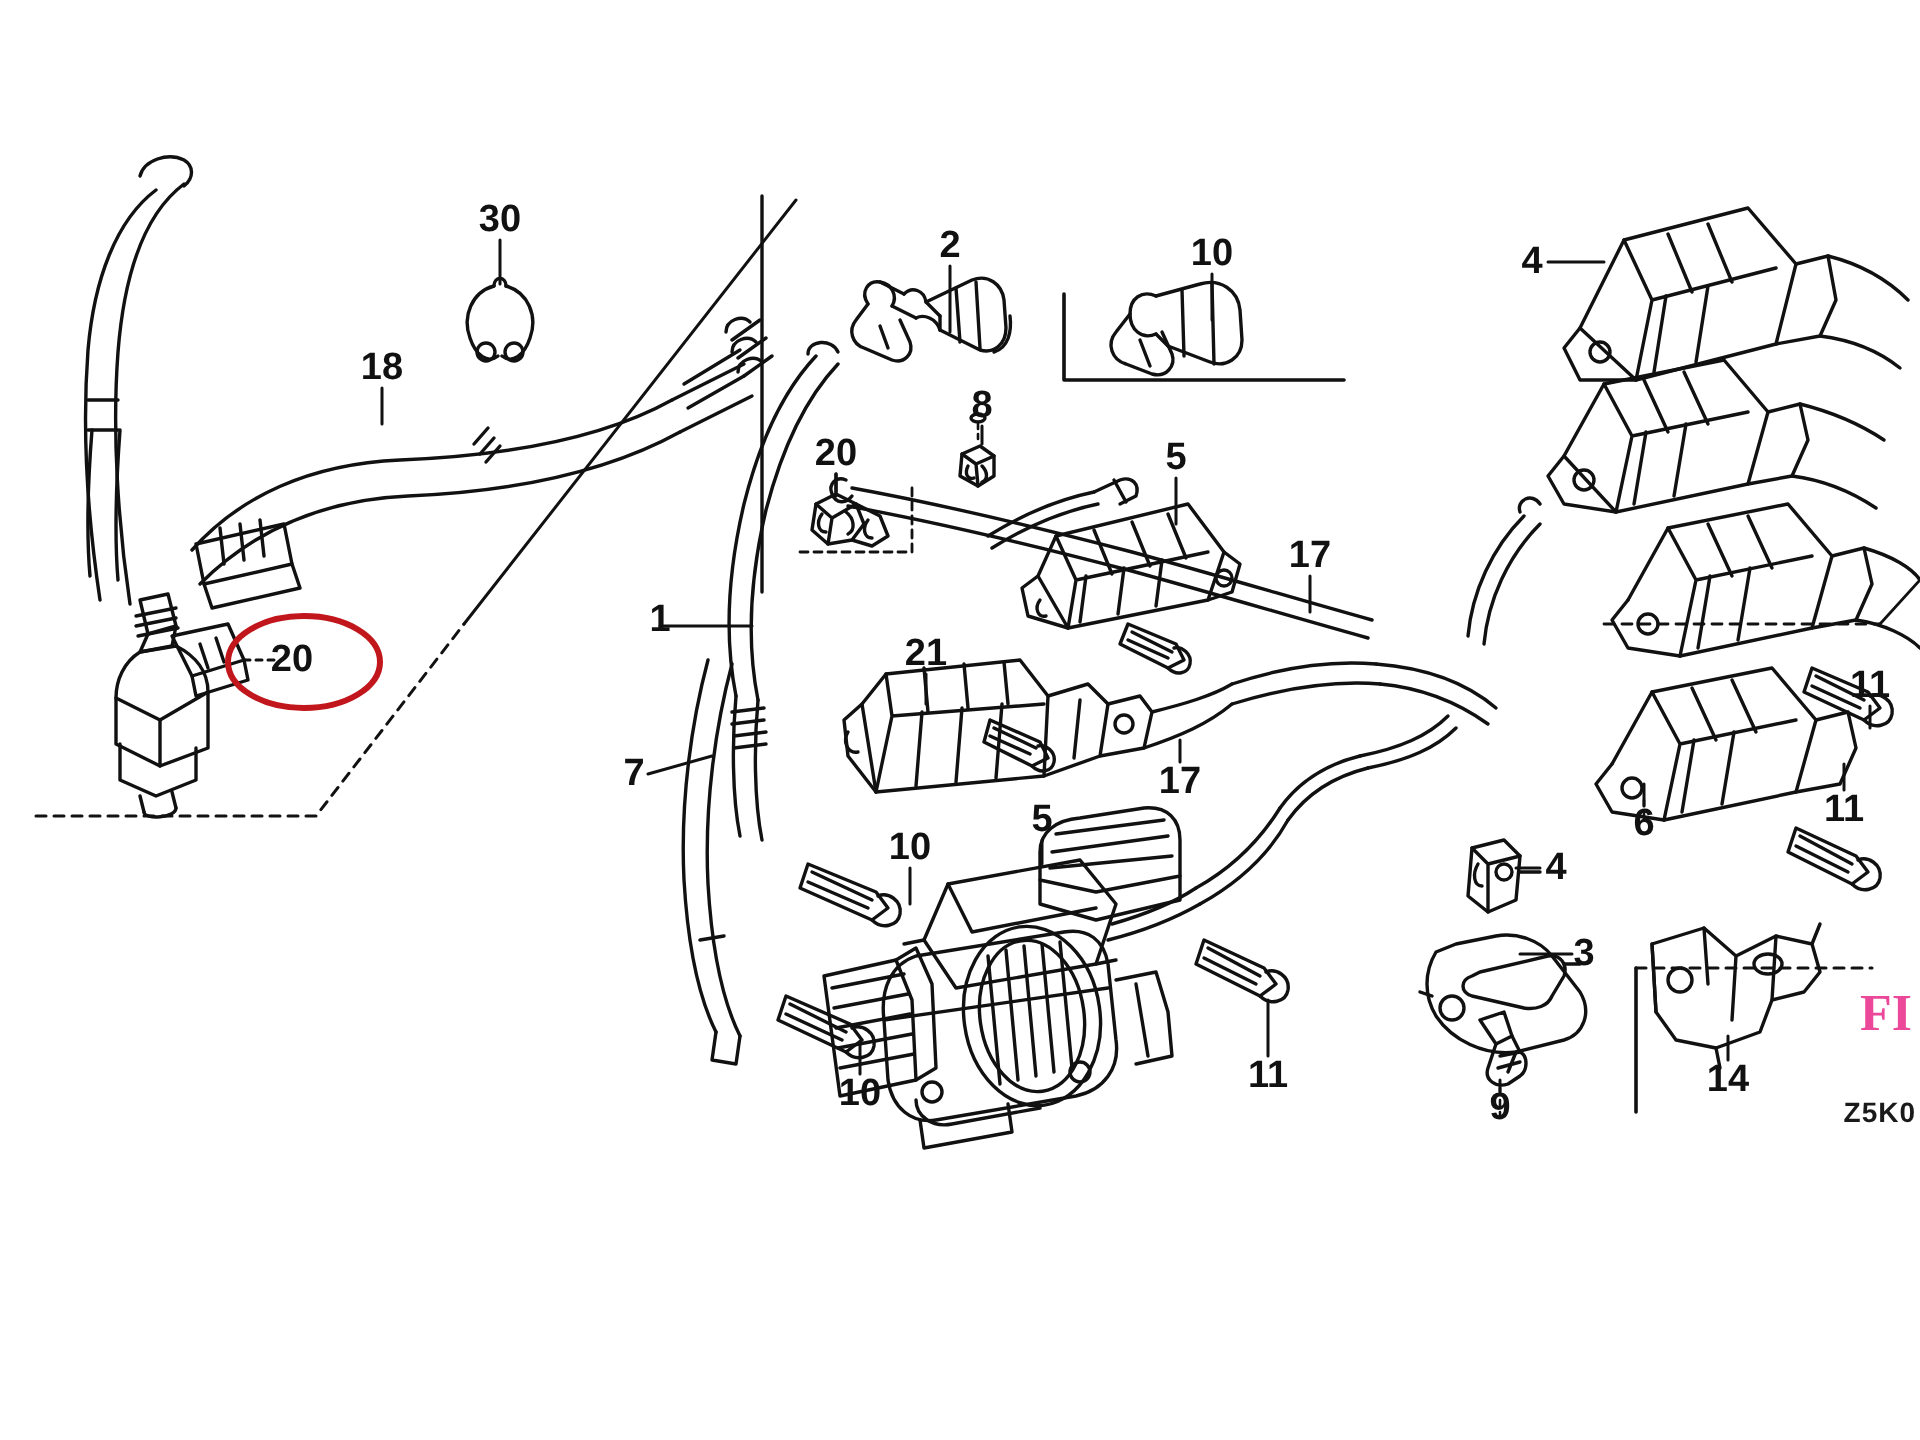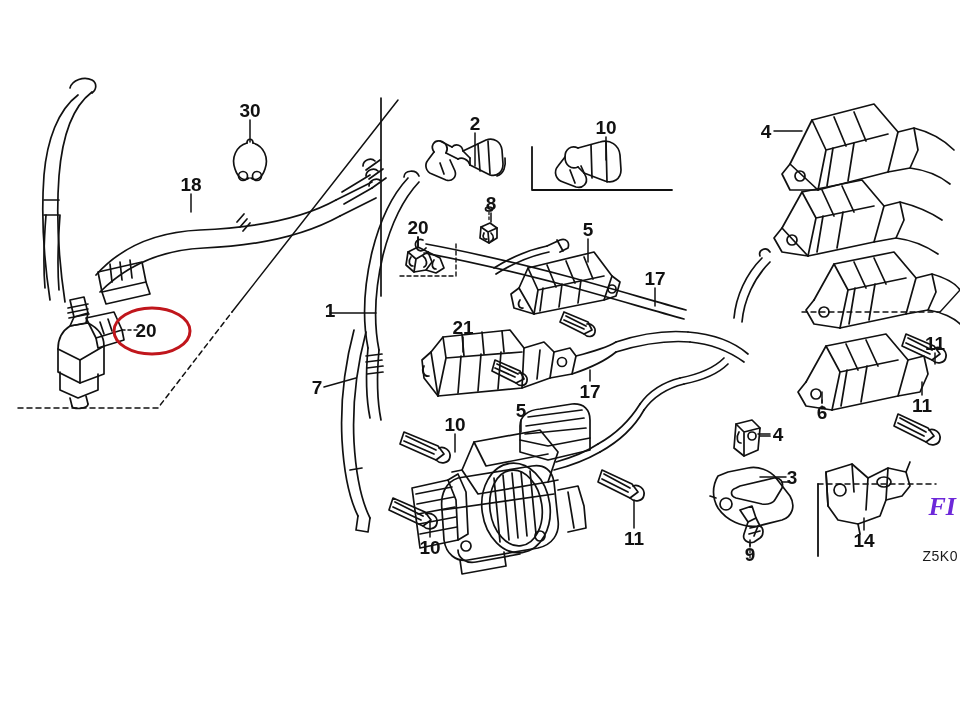--- a/index.html
+++ b/index.html
@@ -8,23 +8,23 @@
   #canvas{position:absolute;left:0;top:0;width:960px;height:720px;}
   .callout{position:absolute;font-family:"Liberation Sans",sans-serif;font-weight:bold;
            font-size:19px;color:#111111;line-height:1;white-space:nowrap;
            transform:translate(-50%,-50%);}
   .wm{position:absolute;left:30px;top:336px;width:900px;height:72px;
       font-family:"Liberation Sans",sans-serif;font-weight:bold;font-size:63px;
       letter-spacing:7px;color:transparent;
       -webkit-text-stroke:1.6px #e3a678;
       text-align:left;white-space:nowrap;pointer-events:none;}
   .partcode{position:absolute;right:2px;top:548px;font-family:"Liberation Sans",sans-serif;
-            font-weight:normal;font-size:14px;color:#1a1a1a;letter-spacing:.5px;}
+            font-weight:bold;font-size:14px;color:#1a1a1a;letter-spacing:.5px;}
   .fimark{position:absolute;right:4px;top:492px;font-family:"Liberation Serif",serif;
-          font-weight:bold;font-style:italic;font-size:26px;color:#6d28d9;}
+          font-weight:bold;font-size:26px;color:#ec4899;}
 </style>
 </head>
 <body>
 
 <div id="stage">
 
   <svg id="canvas" viewBox="0 0 960 720">
     <g fill="none" stroke="#111111" stroke-width="1.7" stroke-linecap="round" stroke-linejoin="round">
 
       <path d="M78 95 C58 110 47 140 44 175 C41 215 44 260 50 300"></path>

